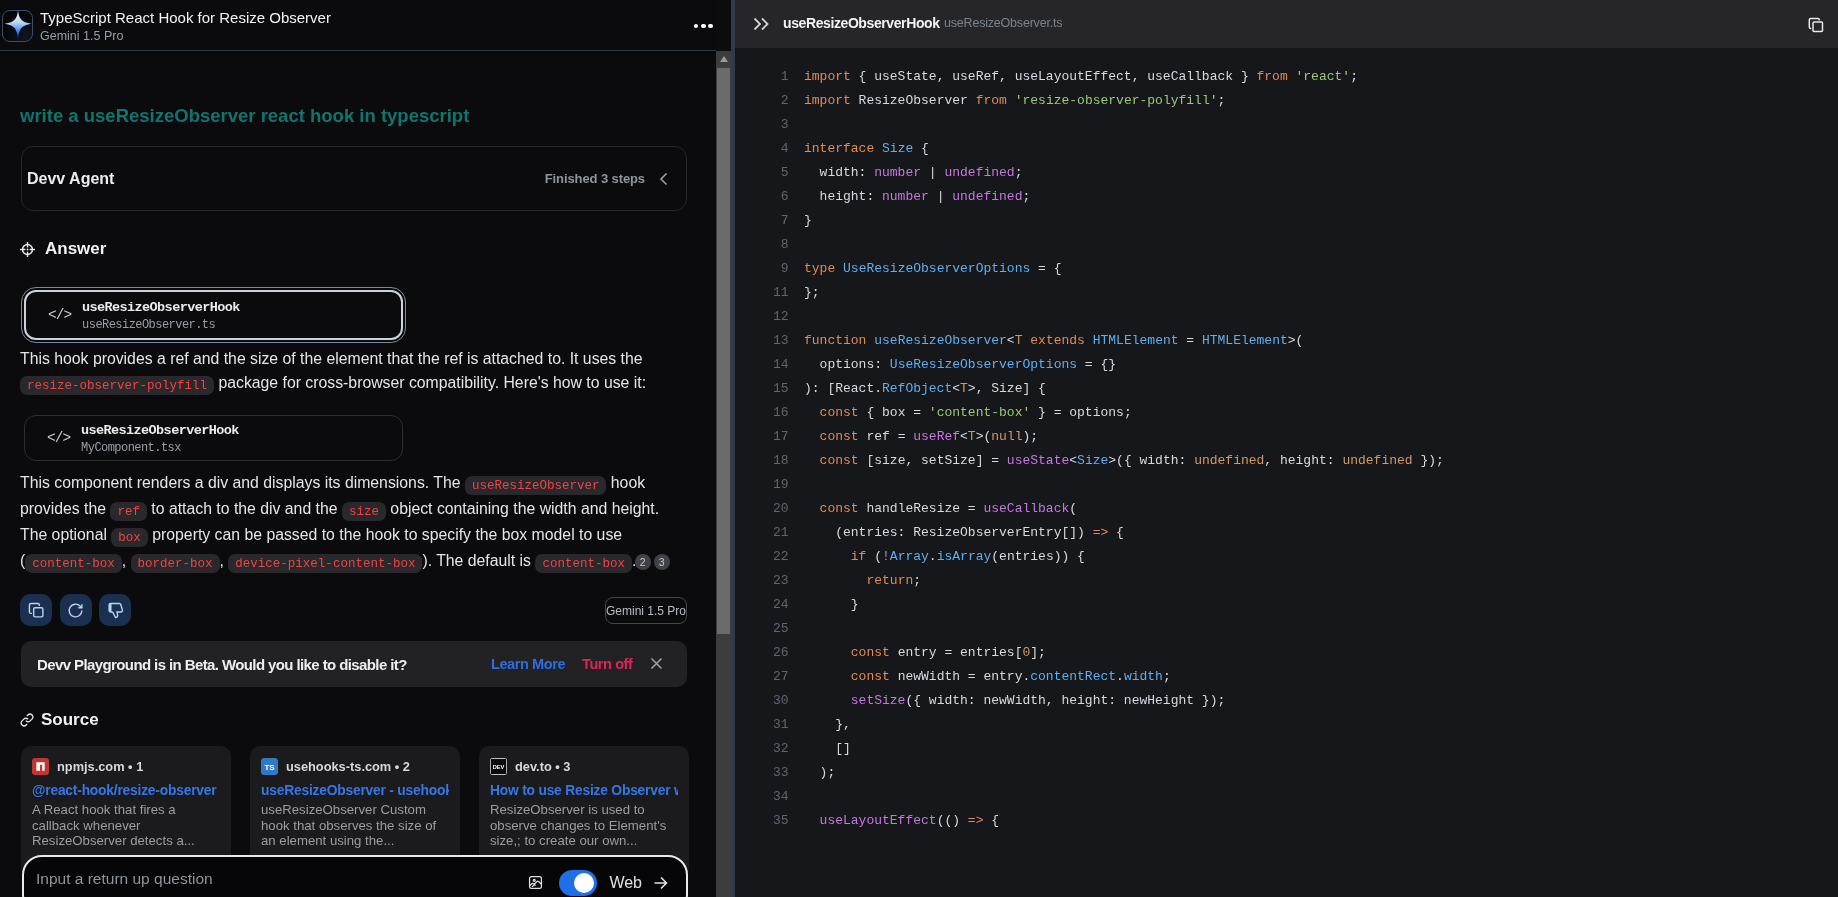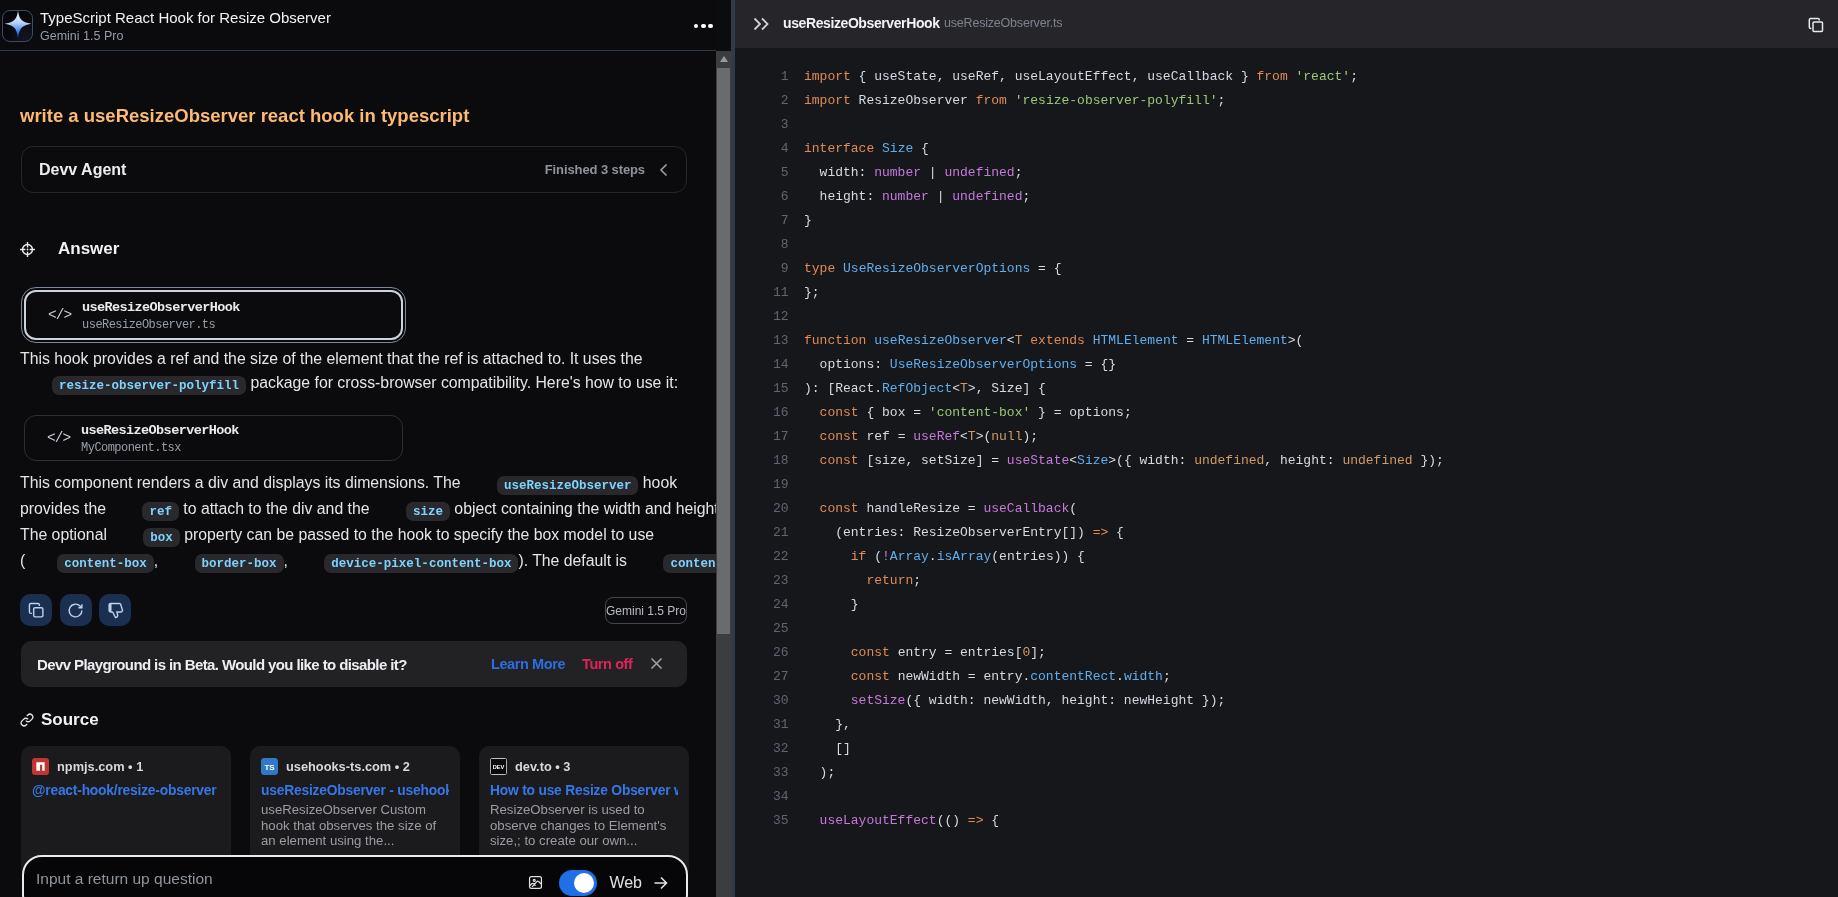--- a/index.html
+++ b/index.html
@@ -6,40 +6,40 @@
   html,body { width:1838px; height:897px; overflow:hidden; background:#0c0c0e; font-family:"Liberation Sans", sans-serif; }
   
   #left { position:absolute; left:0; top:0; width:716px; height:897px; background:#0b0b0d; }
   #lhead { position:absolute; left:0; top:0; width:716px; height:51px; background:#0b0b0d; border-bottom:1px solid #2e3947; }
   #logo { position:absolute; left:2px; top:10px; width:31px; height:32px; border-radius:8px; border:1.5px solid #3c4c66; background:radial-gradient(120% 120% at 80% 90%, #101622 0%, #070709 60%); }
   #ltitle { position:absolute; left:40px; top:9px; font-size:15px; font-weight:normal; color:#f2f3f5; }
   #lsub { position:absolute; left:40px; top:29px; font-size:12.5px; color:#959ca7; }
   #dots { position:absolute; left:694px; top:24px; display:flex; gap:2.8px; }
   #dots i { display:block; width:4.4px; height:4.4px; border-radius:50%; background:#fff; }
   
-  #question { position:absolute; left:20px; top:105px; font-size:18.5px; font-weight:bold; color:#fdba74; }
-  
-  #agent { position:absolute; left:21px; top:146px; width:666px; height:47px; border:1px solid #27272b; border-radius:12px; display:flex; align-items:center; justify-content:space-between; padding:0 18px 0 17px; }
+  #question { position:absolute; left:20px; top:105px; font-size:18.5px; font-weight:bold; color:#0f766e; }
+  
+  #agent { position:absolute; left:21px; top:146px; width:666px; height:65px; border:1px solid #27272b; border-radius:12px; display:flex; align-items:center; justify-content:space-between; padding:0 18px 0 5px; }
   #agent .t { font-size:16px; font-weight:bold; color:#ecedf0; }
   #agent .r { display:flex; align-items:center; gap:14px; }
   #agent .f { font-size:13px; font-weight:600; color:#8f949c; letter-spacing:-0.1px; }
   
-  .h2row { position:absolute; left:19px; display:flex; align-items:center; gap:22px; color:#f0f1f3; }
+  .h2row { position:absolute; left:19px; display:flex; align-items:center; gap:9px; color:#f0f1f3; }
   .h2row .txt { font-size:17px; font-weight:bold; }
   
   .fcard { position:absolute; left:24px; width:379px; height:46px; border-radius:12px; display:flex; align-items:center; }
   .fcard .ic { margin-left:22px; font-family:"Liberation Mono", monospace; font-size:14.5px; color:#c6cad2; letter-spacing:-1px; }
   .fcard .tt { margin-left:11px; }
   .fcard .t1 { font-family:"Liberation Mono", monospace; font-weight:bold; font-size:13.5px; color:#e9ebef; line-height:17px; letter-spacing:-0.6px; }
   .fcard .t2 { font-family:"Liberation Mono", monospace; font-size:12px; color:#989ea8; line-height:14px; margin-top:2px; letter-spacing:-0.55px; }
   #fcard1 { top:290px; height:50px; border:2px solid #ced3dc; outline:1.5px solid #7e899b; outline-offset:2px; }
   #fcard2 { top:415px; border:1px solid #2e2f33; }
   
   .para { position:absolute; left:20px; font-size:15.8px; line-height:24px; color:#e3e5e9; white-space:nowrap; }
-  code.chip { font-family:"Liberation Mono", monospace; font-size:12.5px; font-weight:bold; color:#7dd3fc; background:#29292d; border-radius:7px; padding:2.5px 7px;margin-left:32px; }
+  code.chip { font-family:"Liberation Mono", monospace; font-size:12.5px; font-weight:normal; color:#ef4444; background:#29292d; border-radius:7px; padding:2.5px 7px; }
   .cite { display:inline-block; width:16px; height:16px; border-radius:50%; background:#404248; color:#c6c8cd; font-size:10.5px; text-align:center; line-height:16px; vertical-align:0px; }
   
   #actions { position:absolute; left:20px; top:594px; display:flex; gap:7.5px; }
   .abtn { width:32px; height:32px; border-radius:10px; background:#1b3050; display:flex; align-items:center; justify-content:center; }
   #gchip { position:absolute; left:605px; top:597px; width:82px; height:27px; border:1px solid #45464c; border-radius:8px; color:#b7bbc3; font-size:12px; display:flex; align-items:center; justify-content:center; white-space:nowrap; }
   
   #beta { position:absolute; left:21px; top:641px; width:666px; height:46px; background:#222225; border-radius:10px; display:flex; align-items:center; }
   #beta .msg { font-size:15px; font-weight:bold; color:#eceef2; margin-left:16px; letter-spacing:-0.6px; }
   #beta .lm { position:absolute; left:470px; font-size:14.5px; font-weight:bold; color:#2e6de0; letter-spacing:-0.4px; }
   #beta .to { position:absolute; left:561px; font-size:14.5px; font-weight:bold; color:#e02459; letter-spacing:-0.4px; }
@@ -179,20 +179,21 @@
   </div>
   <div class="scard" style="left:21px;">
     <div class="head">
       <svg class="fav" viewBox="0 0 18 18">
           <rect width="18" height="18" rx="1.5" fill="#c13534"></rect>
           <path d="M4.6 4.6h8.8v8.8h-2.6V7.2H8.5v6.2H4.6z" fill="#fff"></path>
         </svg>
       <span class="site">npmjs.com • 1</span>
     </div>
     <div class="link">@react-hook/resize-observer ...</div>
+    <div class="desc">A React hook that fires a<br>callback whenever<br>ResizeObserver detects a...</div>
   </div>
   <div class="scard" style="left:250px;">
     <div class="head">
       <svg class="fav" viewBox="0 0 18 18">
           <rect width="18" height="18" rx="2" fill="#3178c6"></rect>
           <text x="9" y="13" font-family="Liberation Sans" font-size="8.5" font-weight="bold" fill="#fff" text-anchor="middle">TS</text>
         </svg>
       <span class="site">usehooks-ts.com • 2</span>
     </div>
     <div class="link">useResizeObserver - usehook...</div>

